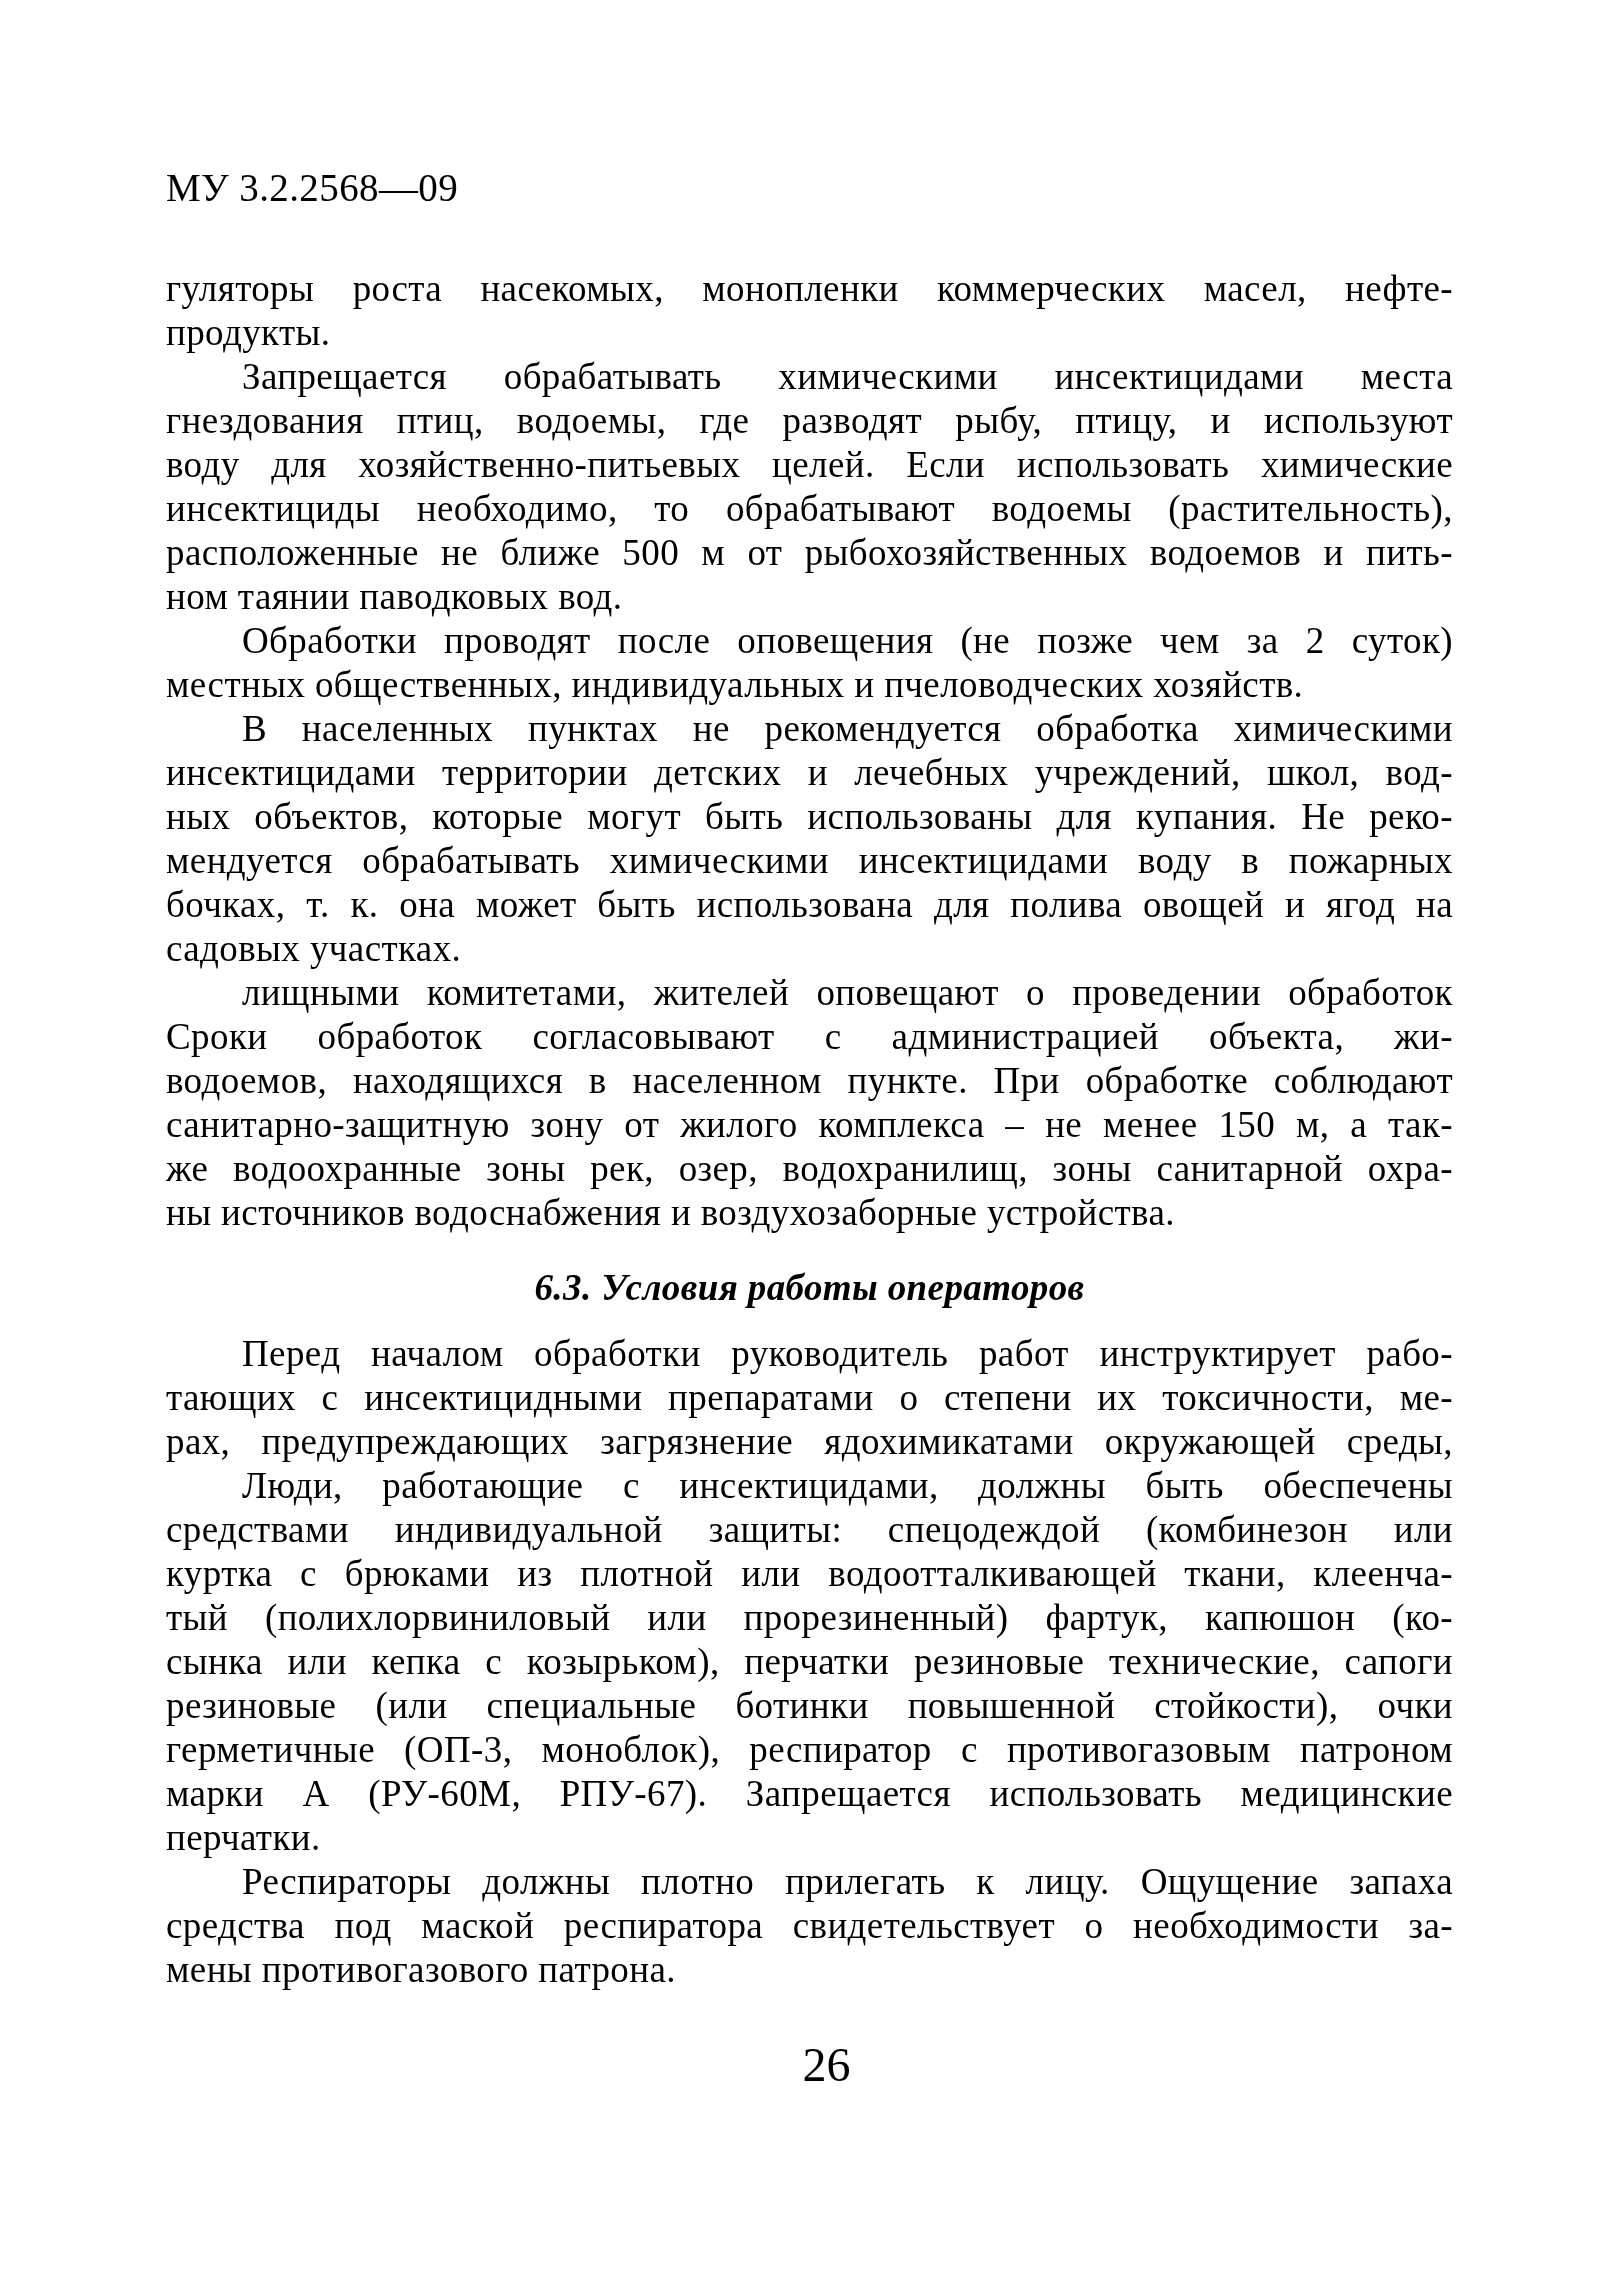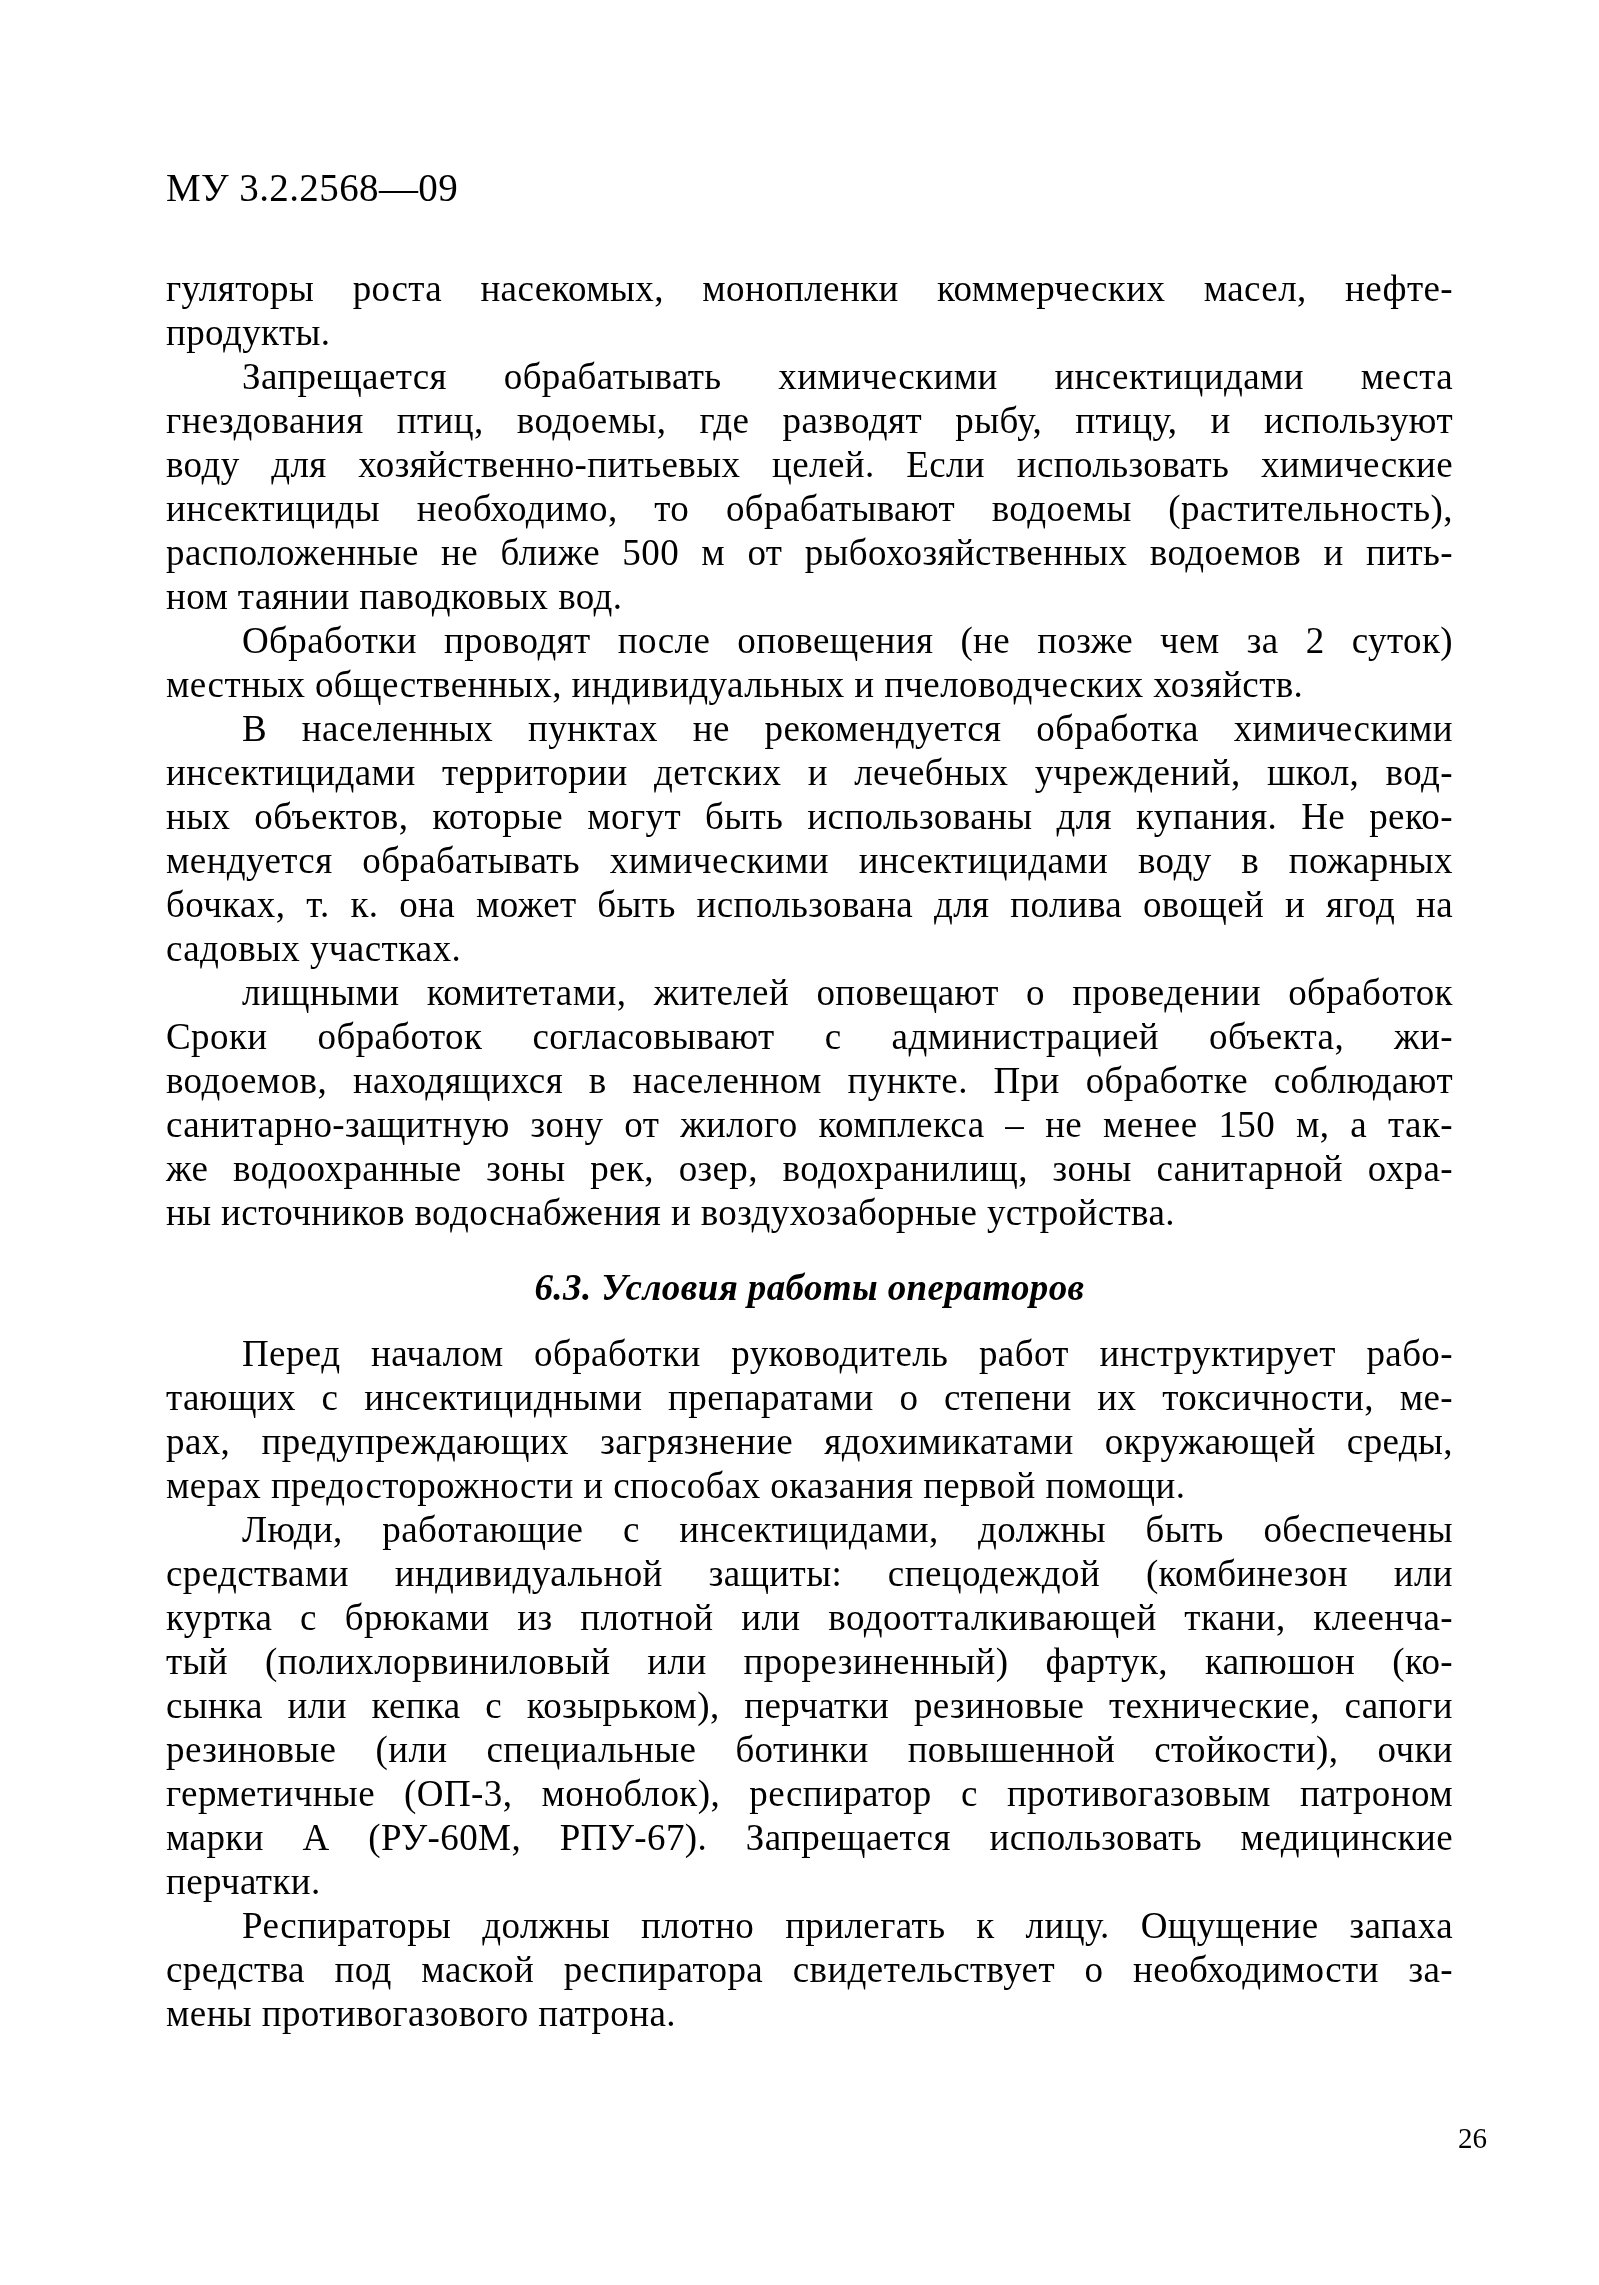--- a/index.html
+++ b/index.html
@@ -48,24 +48,24 @@
     font-size: 37px;
     font-weight: bold;
     font-style: italic;
     letter-spacing: 0.4px;
     line-height: 44px;
     text-align: center;
     margin-top: 31px;
     margin-bottom: 21.5px;
   }
   .page-number {
-    font-size: 29px;
+    font-size: 48px;
     line-height: 44px;
-    margin-top: 80px;
-    text-align: right;
+    margin-top: 51px;
+    text-align: center;
   }
 </style>
 </head>
 <body>
 
 <div class="page">
 
   <div class="doc-header">МУ 3.2.2568—09</div>
 
   <div class="body-text">
@@ -106,21 +106,20 @@
         <div class="line">же водоохранные зоны рек, озер, водохранилищ, зоны санитарной охра-</div>
         <div class="line line-last">ны источников водоснабжения и воздухозаборные устройства.</div>
       </div>
 
     <div class="section-heading">6.3. Условия работы операторов</div>
 
     <div class="para indent">
         <div class="line">Перед началом обработки руководитель работ инструктирует рабо-</div>
         <div class="line">тающих с инсектицидными препаратами о степени их токсичности, ме-</div>
         <div class="line">рах, предупреждающих загрязнение ядохимикатами окружающей среды,</div>
-        <div class="line line-last">мерах предосторожности и способах оказания первой помощи.</div>
       </div>
 
     <div class="para indent">
         <div class="line">Люди, работающие с инсектицидами, должны быть обеспечены</div>
         <div class="line">средствами индивидуальной защиты: спецодеждой (комбинезон или</div>
         <div class="line">куртка с брюками из плотной или водоотталкивающей ткани, клеенча-</div>
         <div class="line">тый (полихлорвиниловый или прорезиненный) фартук, капюшон (ко-</div>
         <div class="line">сынка или кепка с козырьком), перчатки резиновые технические, сапоги</div>
         <div class="line">резиновые (или специальные ботинки повышенной стойкости), очки</div>
         <div class="line">герметичные (ОП-3, моноблок), респиратор с противогазовым патроном</div>

